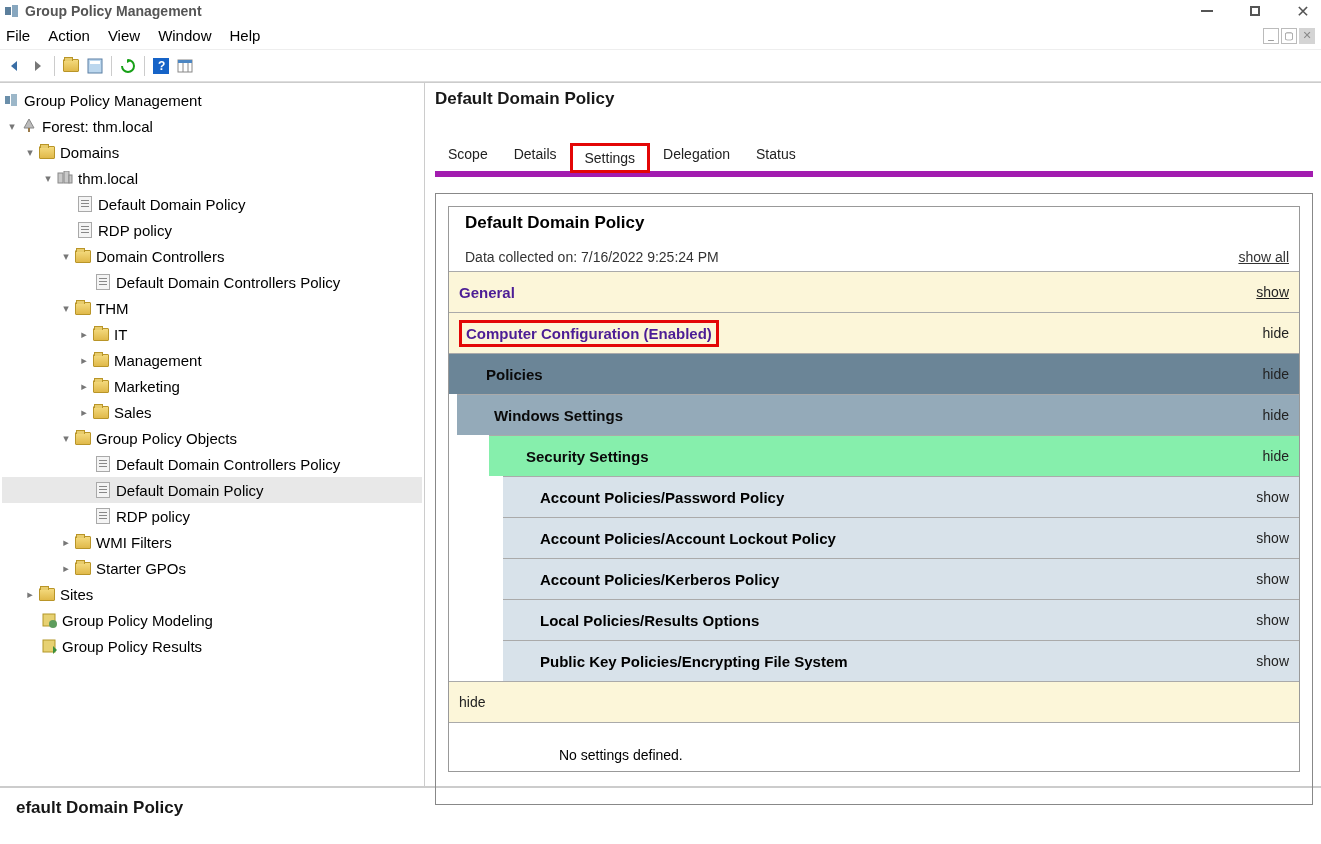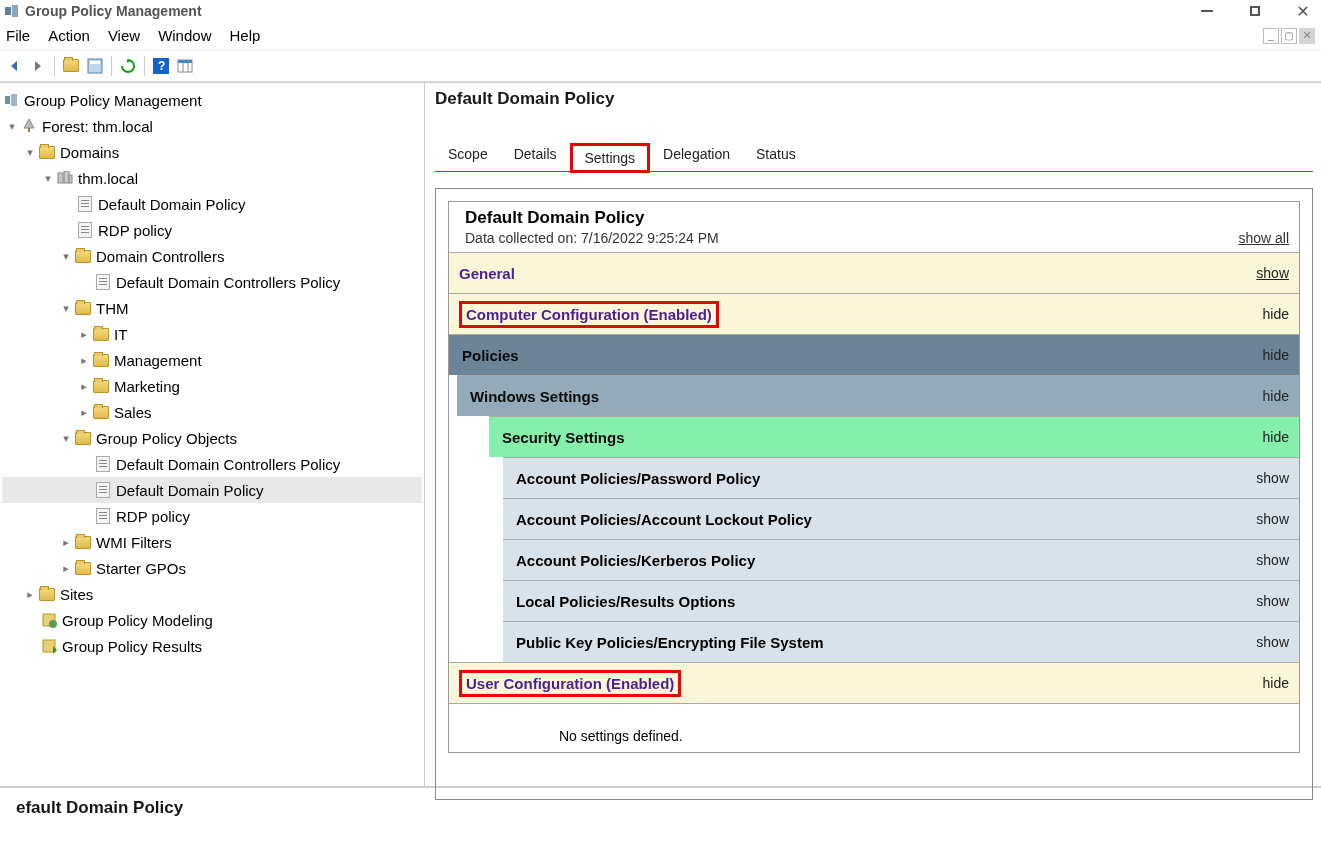--- a/index.html
+++ b/index.html
@@ -35,49 +35,49 @@
     .bottombar { height: 45px; padding: 10px 0 0 16px;  border-top: 1px solid #ccc; }
     .bottomlabel { font-weight: 700; font-size: 17px; color: #161616; }
     .trow { display: flex; align-items: center; height: 26px; }
     .chevron { width: 16px; display:inline-flex; justify-content:center; color:#777; font-size:11px; }
     .ticon { width: 18px; height: 18px; margin-right: 4px; display: inline-flex; align-items: center; justify-content: center; }
     .tlabel { font-size: 15px; }
     .selrow { background: #e8e8e8; }
 
     
     .rp-title { font-size: 17px; font-weight: 700; color: #181818; margin-bottom: 6px; }
-    .tabs { display: flex; border-bottom: 1px solid #a21caf; margin-top: 32px; }
+    .tabs { display: flex; border-bottom: 6px solid #a21caf; margin-top: 32px; }
     .tab { padding: 4px 12px; font-size: 14px; border: 1px solid transparent; border-bottom: none; color: #222; }
     .tab.redbox { border: 3px solid #e30606; position: relative; top: 2px; }
 
     
     .reportwrap { border: 1px solid #888; margin-top: 16px; height: 612px; padding: 12px; }
     .report { border: 1px solid #999; }
     .rep-head { padding: 6px 10px 6px 16px; }
     .rep-name { font-size: 17px; font-weight: 700; }
-    .rep-meta { font-size: 14px; color: #333; display:flex; justify-content: space-between; align-items:center; margin-top:2px; }
+    .rep-meta { font-size: 14px; color: #333; display:flex; justify-content: space-between; align-items:center; margin-top:16px; }
     .showall { font-weight: 400; text-decoration: underline; text-align: center; }
 
     .sec { border-top: 1px solid #aaa; position: relative; }
     .sec-row { display:flex; align-items:center; justify-content: space-between; padding: 0 10px; min-height: 40px; }
     .sec-title { font-weight: 700; font-size: 15px; }
     .sec-link { font-size: 14px; color: #222; }
     .sec-link.u { text-decoration: underline; }
 
     .bg-beige { background: #fcf6d9; }
     .bg-blue   { color: #4c1d95; }
     .bg-darkslate { background: #6b8597; color: #0a0a0a; }
     .bg-slate { background: #94aab9; color: #0a0a0a; }
     .bg-lightslate { background: #86efac; color: #0a0a0a; }
     .bg-pale { background: #d8e2ea; }
     .bg-white { background: #fff; }
 
     .redoutline { border: 3px solid #e30606; display: inline-block; padding: 2px 4px; }
 
-    .ind-1 { padding-left: 13px; }
+    .ind-1 { padding-left: 37px; }
 
     .nosettings { padding: 24px 0 8px 110px; font-size: 14px; }
 
     .ind-offset-1 { margin-left: 8px; }
     .ind-offset-2 { margin-left: 40px; }
     .ind-offset-3 { margin-left: 54px; }
 
     
     .fold { width:16px; height:13px; background: linear-gradient(#f4da7e,#e0b94a); border:1px solid #b99528; border-radius:1px; position:relative; }
     .fold::before { content:''; position:absolute; top:-3px; left:0; width:7px; height:3px; background:#e8cc6c; border:1px solid #b99528; border-bottom:none; }
@@ -424,21 +424,20 @@
           </div>
         <div class="sec bg-pale ind-offset-3">
             <div class="sec-row ind-1">
               <span class="sec-title">Public Key Policies/Encrypting File System</span>
               <span class="sec-link">show</span>
             </div>
           </div>
 
         <div class="sec bg-beige">
             <div class="sec-row">
-              <span class="redoutline"><span class="sec-title bg-blue">User Configuration (Enabled)</span></span>
               <span class="sec-link">hide</span>
             </div>
           </div>
 
         <div class="sec bg-white">
             <div class="nosettings">No settings defined.</div>
           </div>
       </div>
     </div>
   </div>

